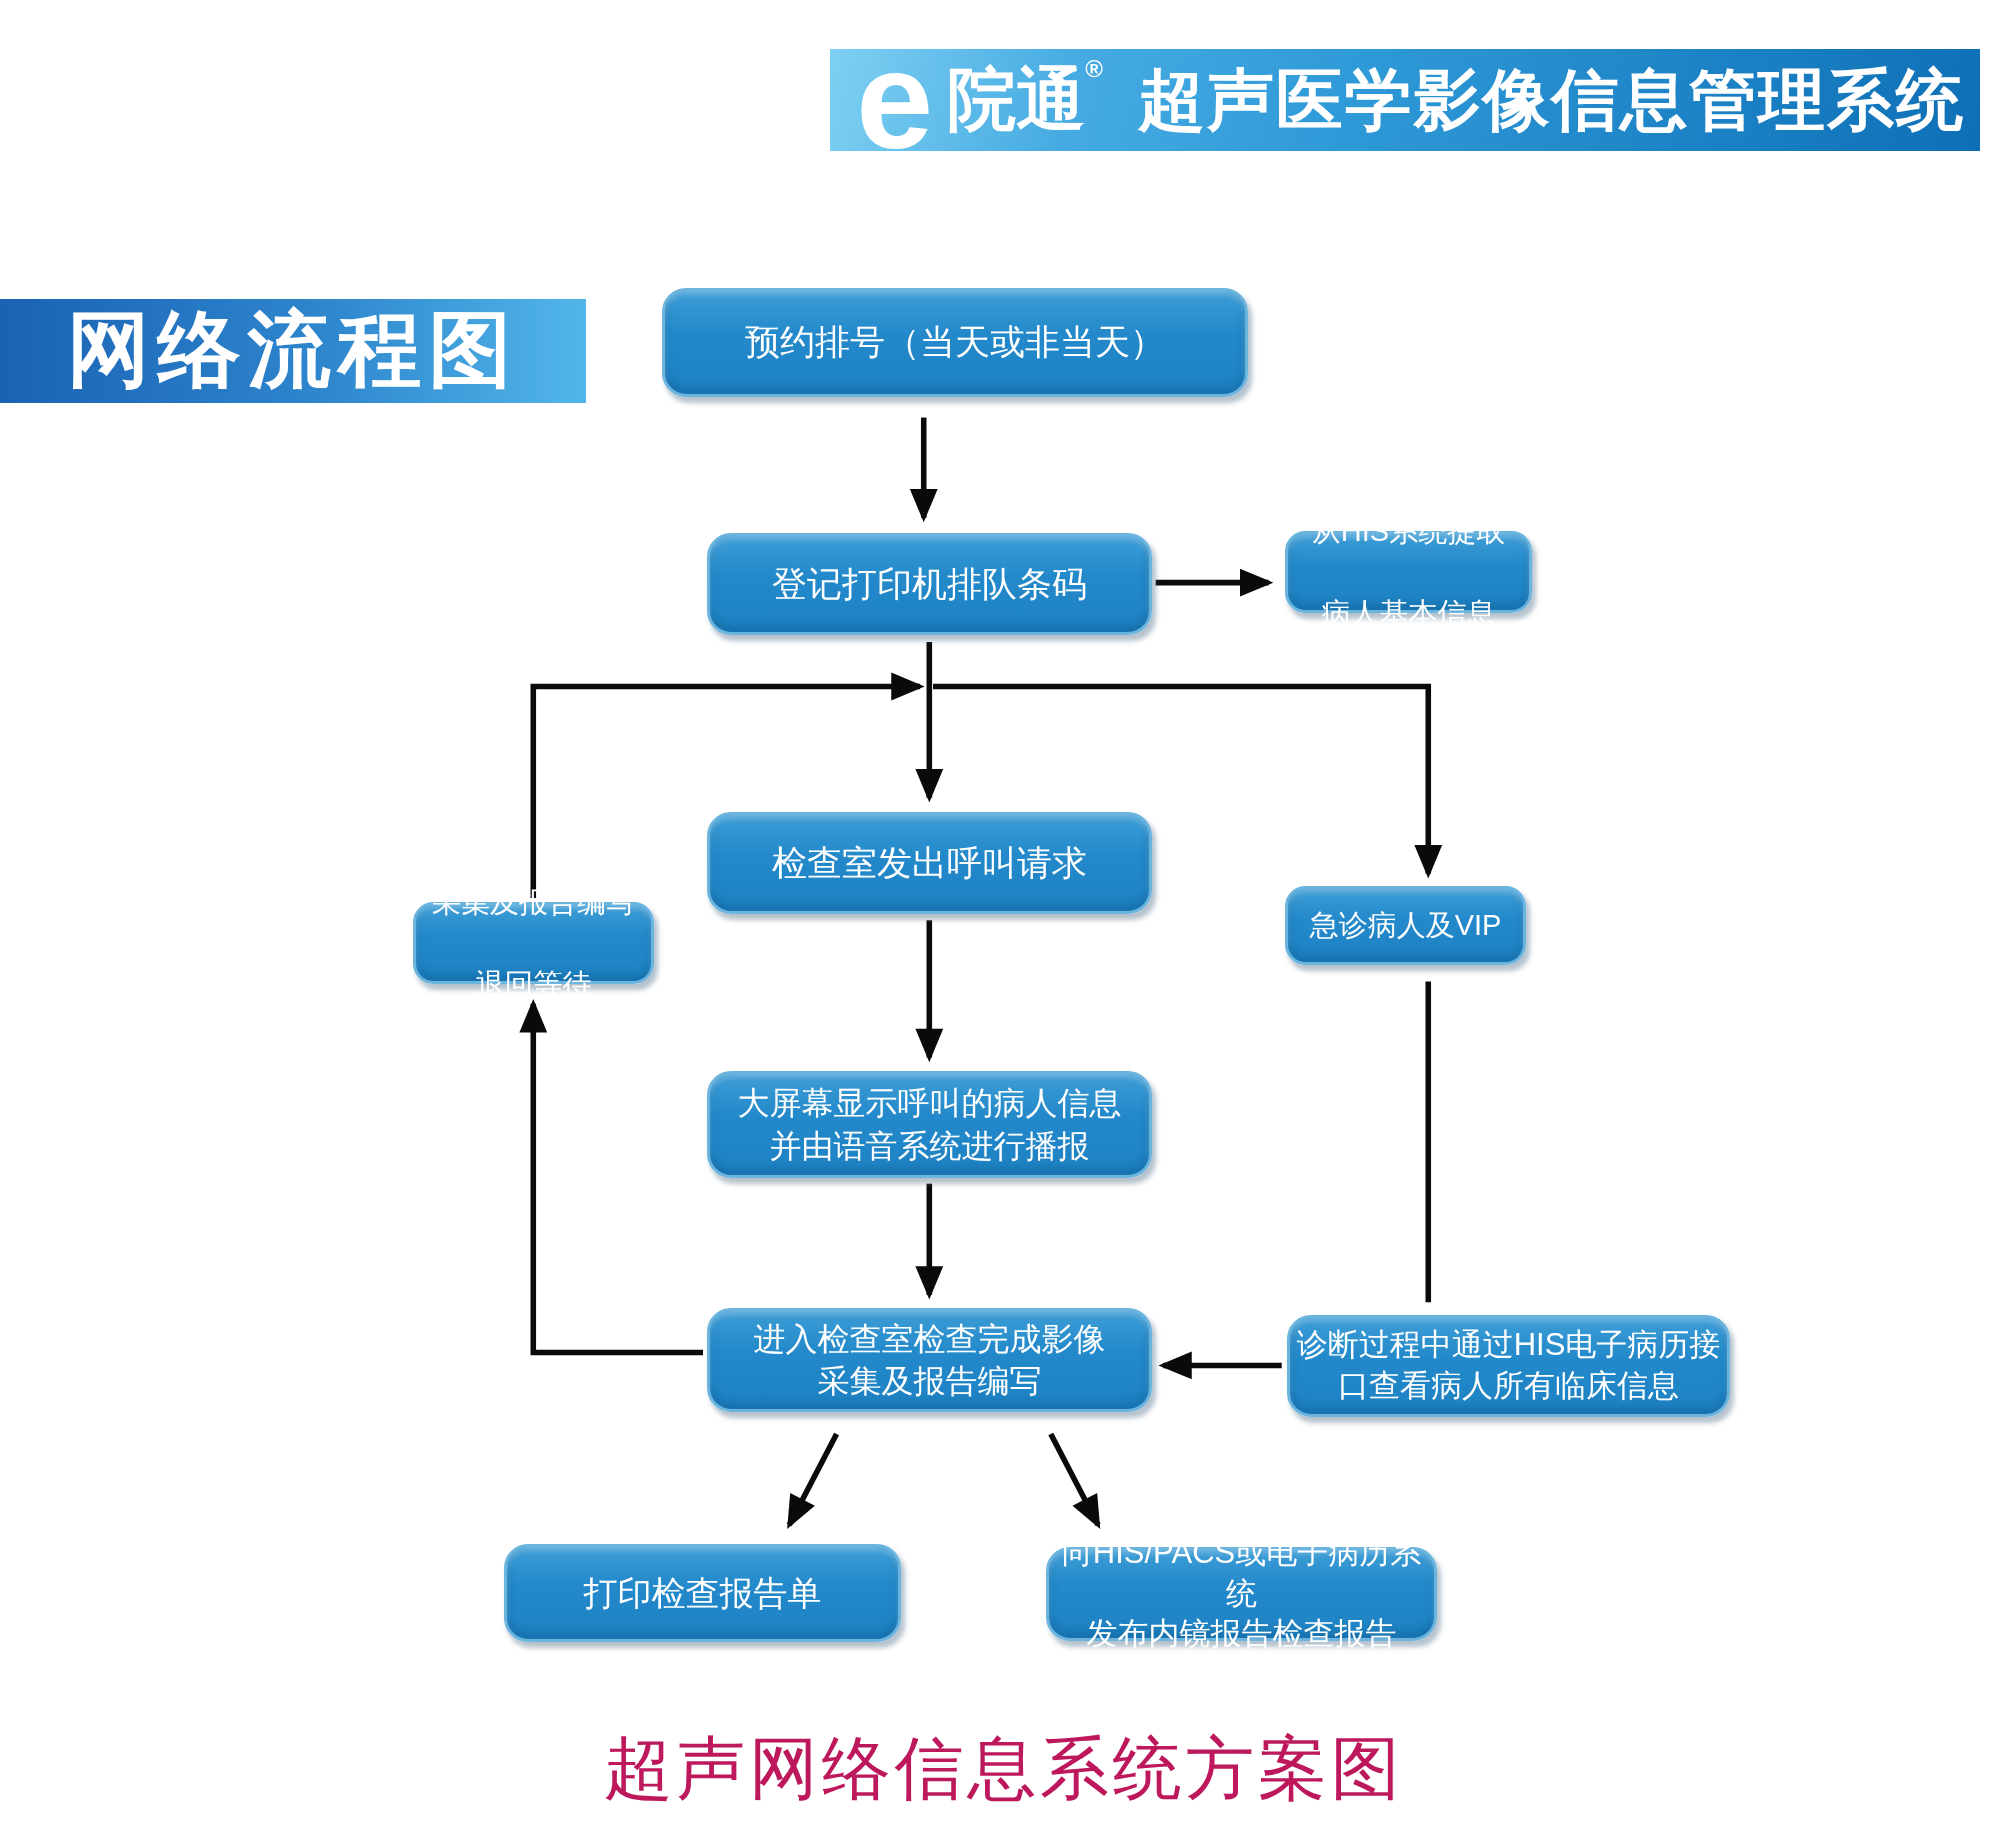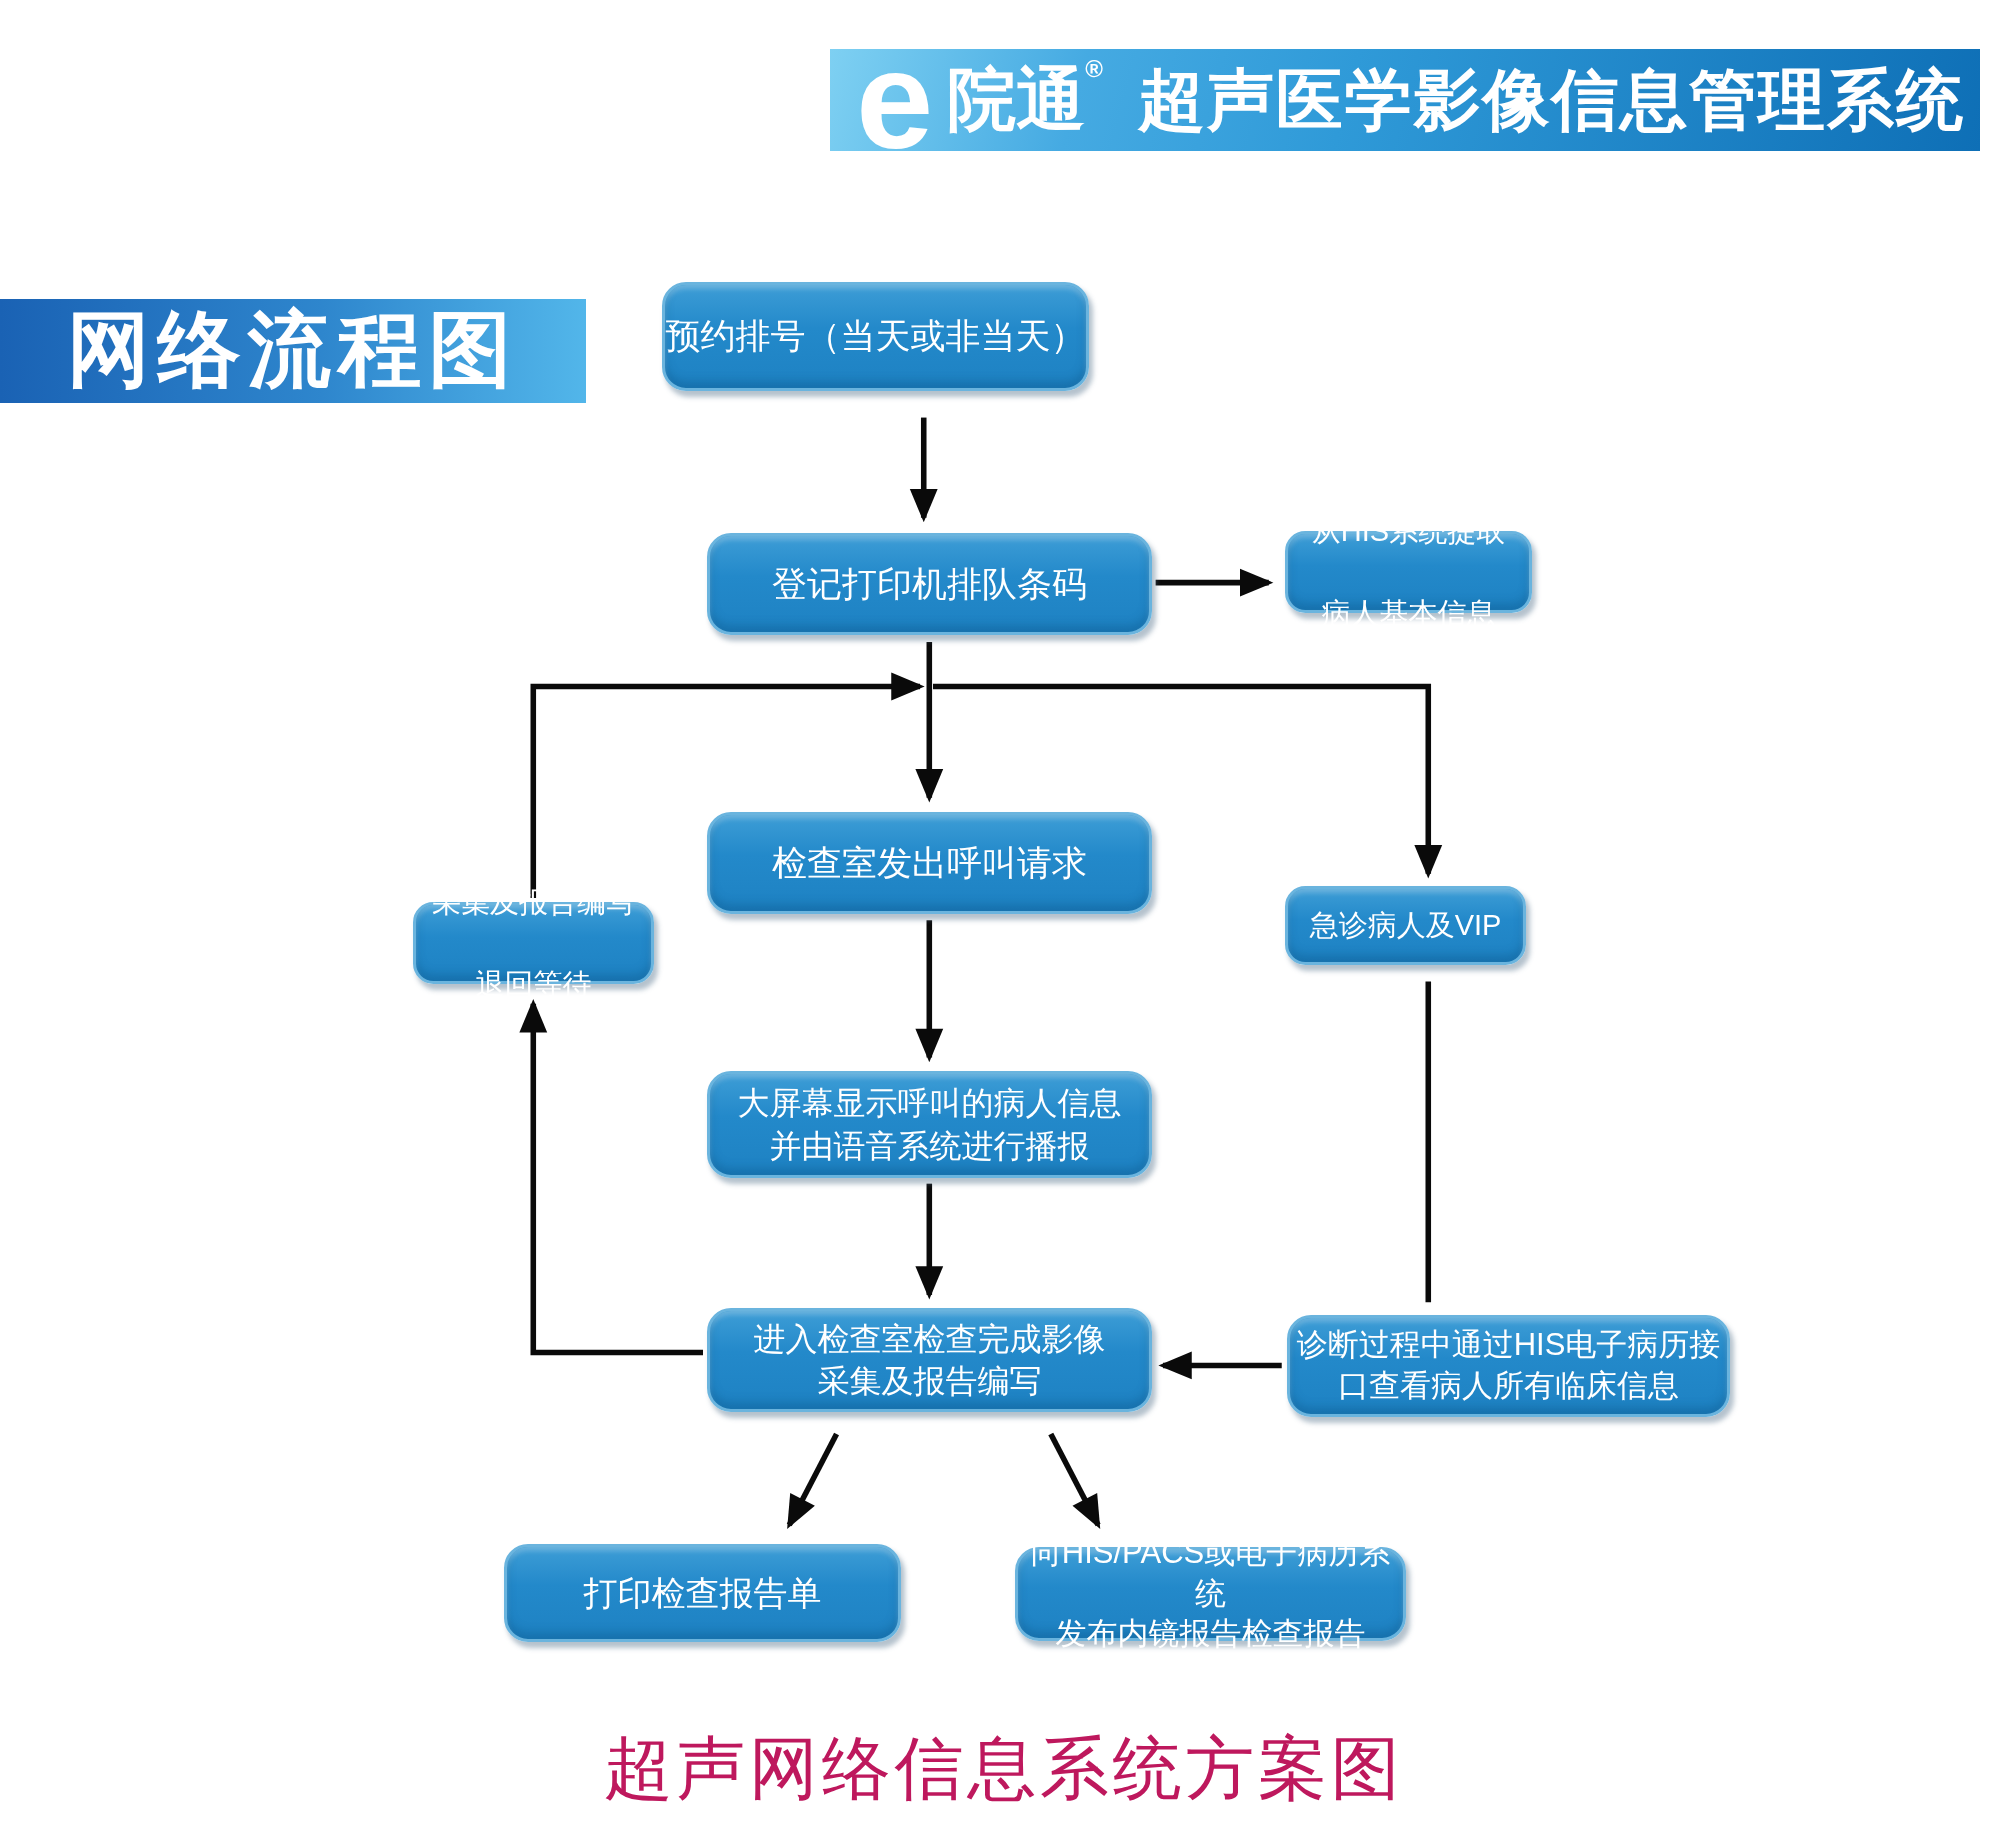--- a/index.html
+++ b/index.html
@@ -83,21 +83,21 @@
       <line x1="1002" y1="992" x2="1002" y2="1140" marker-end="url(#ah)"></line>
       <line x1="1002" y1="1276" x2="1002" y2="1396" marker-end="url(#ah)"></line>
       <line x1="1540" y1="1058" x2="1540" y2="1404"></line>
       <line x1="1382" y1="1472" x2="1254" y2="1472" marker-end="url(#ah)"></line>
       <polyline points="758,1458 575,1458 575,1082" marker-end="url(#ah)"></polyline>
       <line x1="902" y1="1546" x2="851" y2="1644" marker-end="url(#ah)"></line>
       <line x1="1133" y1="1546" x2="1184" y2="1644" marker-end="url(#ah)"></line>
     </g>
   </svg>
 
-  <div class="node fs38" style="left:662px;top:282px;width:427px;height:109px;">
+  <div class="node fs38" style="left:662px;top:288px;width:586px;height:109px;">
     <span class="line">预约排号（当天或非当天）</span>
   </div>
 
   <div class="node fs38" style="left:707px;top:533px;width:445px;height:102px;">
     <span class="line">登记打印机排队条码</span>
   </div>
 
   <div class="node fs31 small-radius" style="left:1285px;top:531px;width:247px;height:82px;">
     <span class="line">从HIS系统提取</span>
     <span class="line">病人基本信息</span>
@@ -128,21 +128,21 @@
 
   <div class="node fs33" style="left:1287px;top:1315px;width:443px;height:102px;">
     <span class="line">诊断过程中通过HIS电子病历接</span>
     <span class="line">口查看病人所有临床信息</span>
   </div>
 
   <div class="node fs37" style="left:504px;top:1544px;width:397px;height:98px;">
     <span class="line">打印检查报告单</span>
   </div>
 
-  <div class="node fs33" style="left:1015px;top:1547px;width:391px;height:94px;">
+  <div class="node fs33" style="left:1046px;top:1547px;width:391px;height:94px;">
     <span class="line">向HIS/PACS或电子病历系统</span>
     <span class="line">发布内镜报告检查报告</span>
   </div>
 
   <div class="caption">超声网络信息系统方案图</div>
 
 </div>
 
 
 </body></html>

